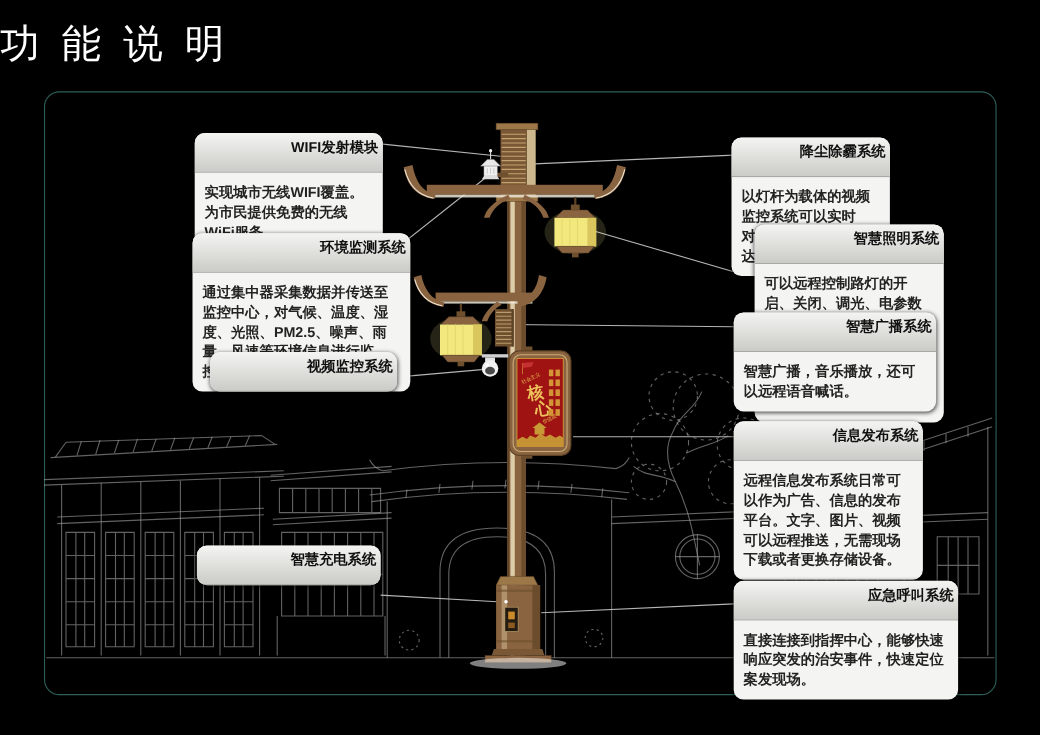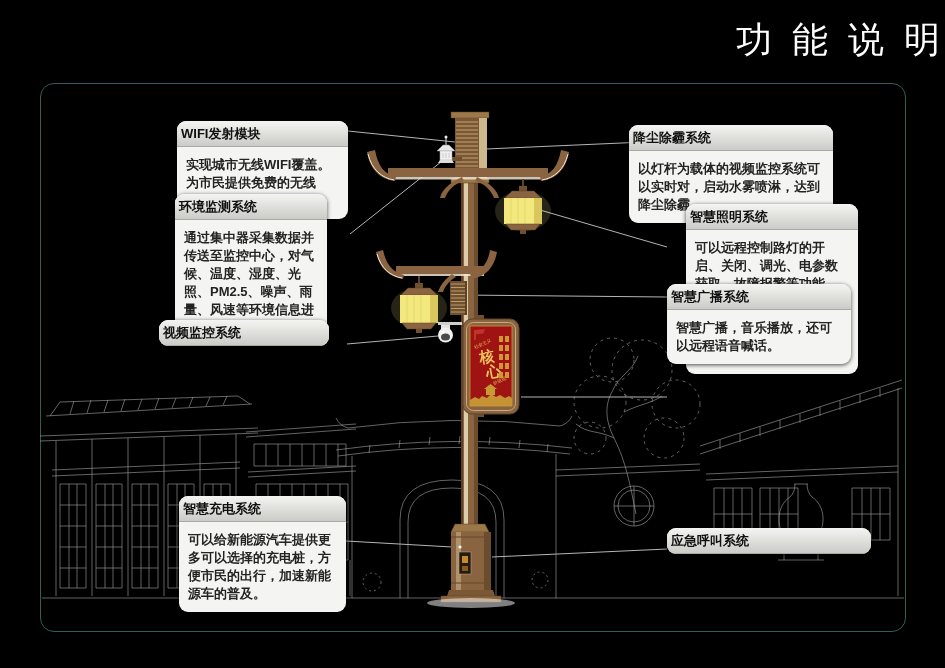--- a/index.html
+++ b/index.html
@@ -1,26 +1,26 @@
 <!DOCTYPE html>
 <html><head>
 <meta charset="utf-8">
 <style>
   html,body{margin:0;padding:0;background:#000;}
   .stage{position:relative;width:945px;height:668px;background:#000;overflow:hidden;
          font-family:"Liberation Sans",sans-serif;}
-  .page-title{position:absolute;left:0;top:22px;width:945px;margin:0;text-align:right;
+  .page-title{position:absolute;left:0;top:22px;width:945px;margin:0;text-align:left;
         color:#fff;font-size:36px;font-weight:500;letter-spacing:5px;line-height:1;}
   .frame{position:absolute;left:40px;top:83px;width:864px;height:547px;
         border:1px solid #2e6059;border-radius:14px;}
   .scene{position:absolute;left:0;top:0;width:945px;height:668px;}
   .card{position:absolute;width:172px;background:#f4f4f2;border-radius:9px;overflow:hidden;
         box-shadow:0 1px 4px rgba(0,0,0,.7);}
-  .card-title{text-align:left;font-weight:bold;font-size:13px;color:#101010;
-        padding:4px 4px 3px;background:linear-gradient(180deg,#f4f4f2,#cbcbc7);
+  .card-title{text-align:right;font-weight:bold;font-size:13px;color:#101010;
+        padding:4px 4px 13px;background:linear-gradient(180deg,#f4f4f2,#cbcbc7);
         border-bottom:1px solid #a8a8a4;}
   .card-body{font-size:13px;font-weight:bold;color:#232323;line-height:1.38;
         padding:9px 9px 9px;white-space:pre-line;}
   svg text{font-family:"Liberation Sans",sans-serif;}
 </style>
 </head>
 <body>
 
 <div class="stage">
 
@@ -247,43 +247,45 @@
         <circle cx="460" cy="547" r="1.6" fill="#ffffff"></circle>
       </g>
     </g>
   </svg>
 
   <div class="card" style="left:177px;top:121px;width:171px">
     <div class="card-title">WIFI发射模块</div>
     <div class="card-body">实现城市无线WIFI覆盖。
 为市民提供免费的无线WiFi服务。</div>
   </div>
-  <div class="card" style="left:175px;top:194px;width:152px">
+  <div class="card" style="left:175px;top:212px;width:198px">
     <div class="card-title">环境监测系统</div>
     <div class="card-body">通过集中器采集数据并传送至监控中心，对气候、温度、湿度、光照、PM2.5、噪声、雨量、风速等环境信息进行监控。</div>
   </div>
-  <div class="card" style="left:159px;top:320px;width:170px">
+  <div class="card" style="left:191px;top:320px;width:170px">
     <div class="card-title">视频监控系统</div>
   </div>
   <div class="card" style="left:179px;top:496px;width:167px">
     <div class="card-title">智慧充电系统</div>
-    <div class="card-body">可以给新能源汽车提供更多可以选择的充电桩，方便市民的出行，加速新能源车的普及。</div>
-  </div>
-
-  <div class="card" style="left:629px;top:125px;width:204px">
+  </div>
+
+  <div class="card" style="left:665px;top:125px;width:144px">
     <div class="card-title">降尘除霾系统</div>
     <div class="card-body">以灯杆为载体的视频监控系统可以实时对，启动水雾喷淋，达到降尘除霾。</div>
   </div>
   <div class="card" style="left:686px;top:204px;width:172px">
     <div class="card-title">智慧照明系统</div>
     <div class="card-body">可以远程控制路灯的开启、关闭、调光、电参数获取、故障报警等功能。支持：NB、LORA、Zigbee等多种通信方式。通过电脑、移动设备实现远程实时控制。</div>
   </div>
   <div class="card" style="left:667px;top:284px;width:184px">
     <div class="card-title">智慧广播系统</div>
     <div class="card-body">智慧广播，音乐播放，还可以远程语音喊话。</div>
   </div>
   <div class="card" style="left:667px;top:383px;width:172px">
+    <div class="card-title">信息发布系统</div>
+    <div class="card-body">远程信息发布系统日常可以作为广告、信息的发布平台。文字、图片、视频可以远程推送，无需现场下载或者更换存储设备。</div>
   </div>
   <div class="card" style="left:667px;top:528px;width:204px">
     <div class="card-title">应急呼叫系统</div>
+    <div class="card-body">直接连接到指挥中心，能够快速响应突发的治安事件，快速定位案发现场。</div>
   </div>
 
 </div>
 
 </body></html>

